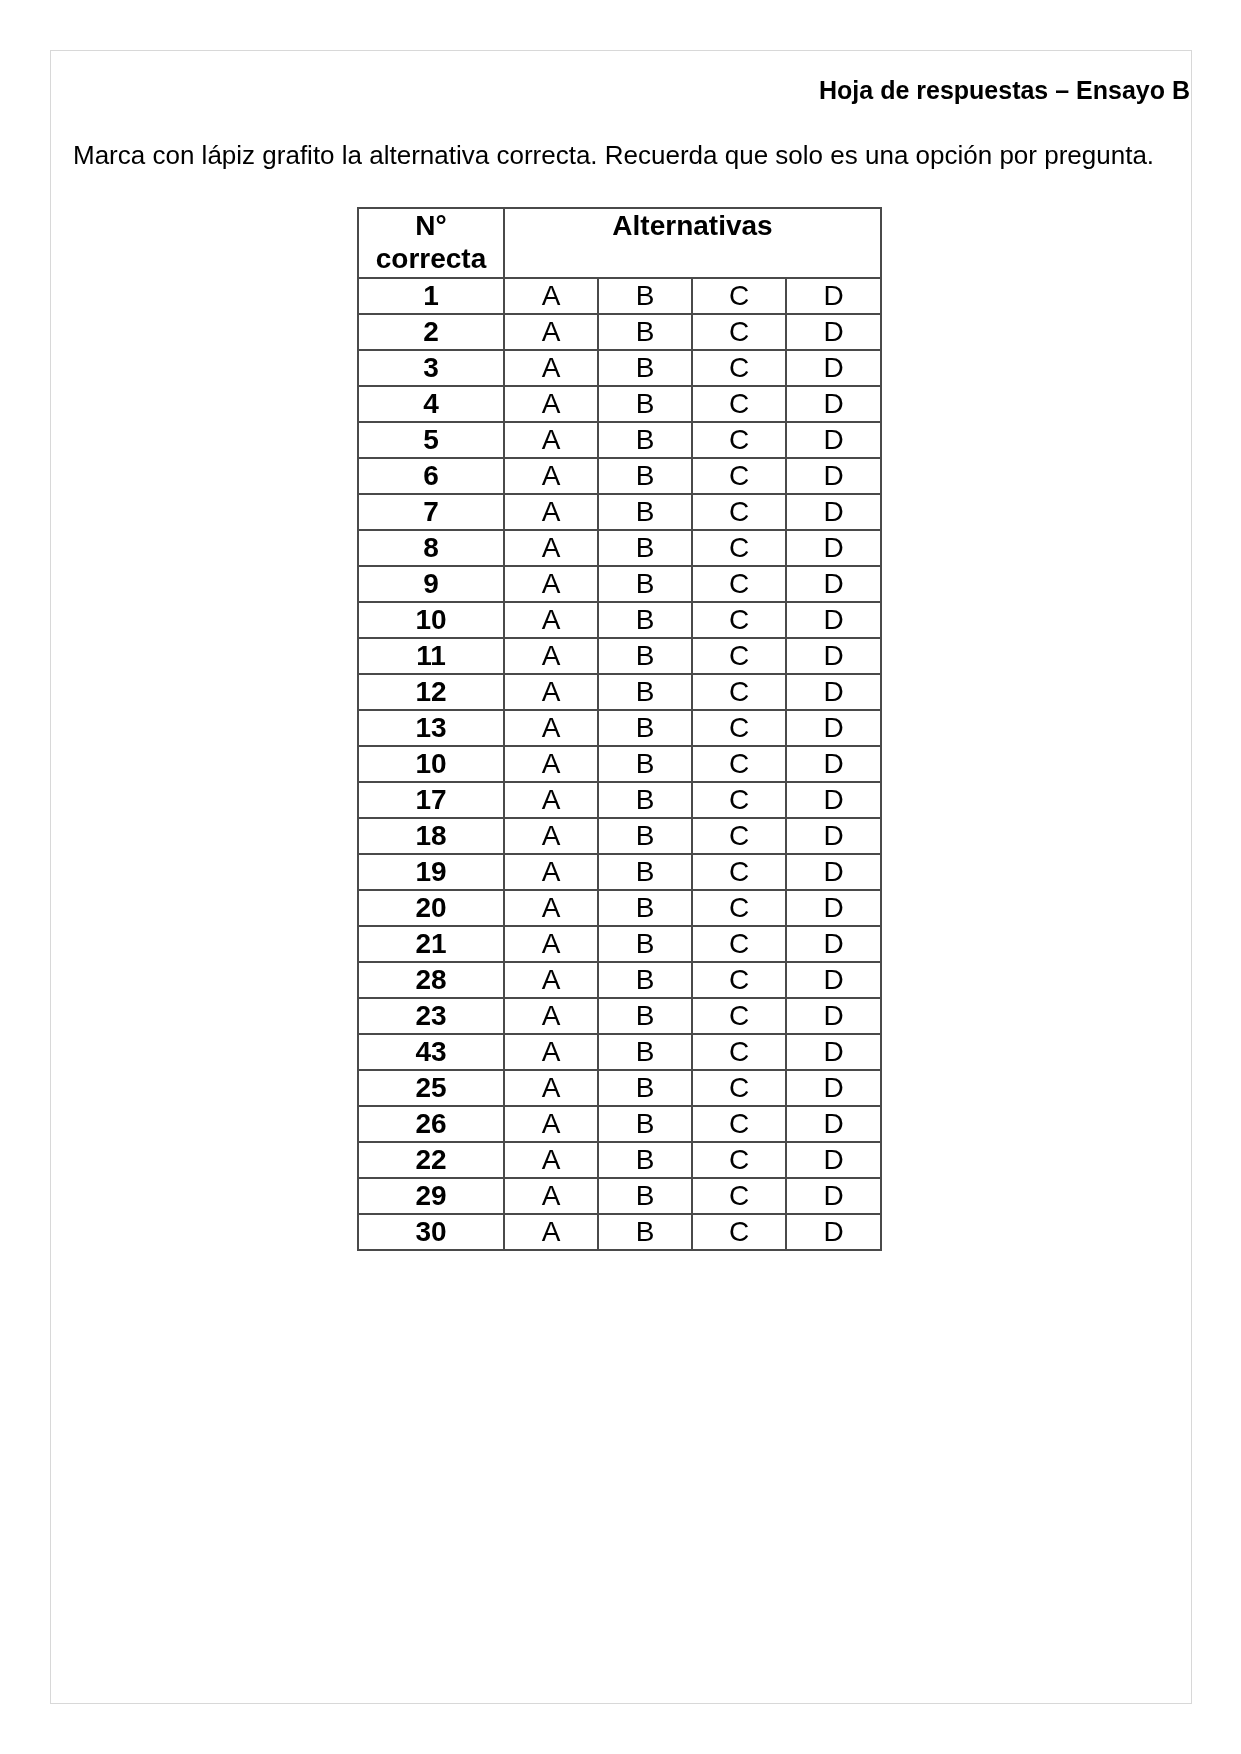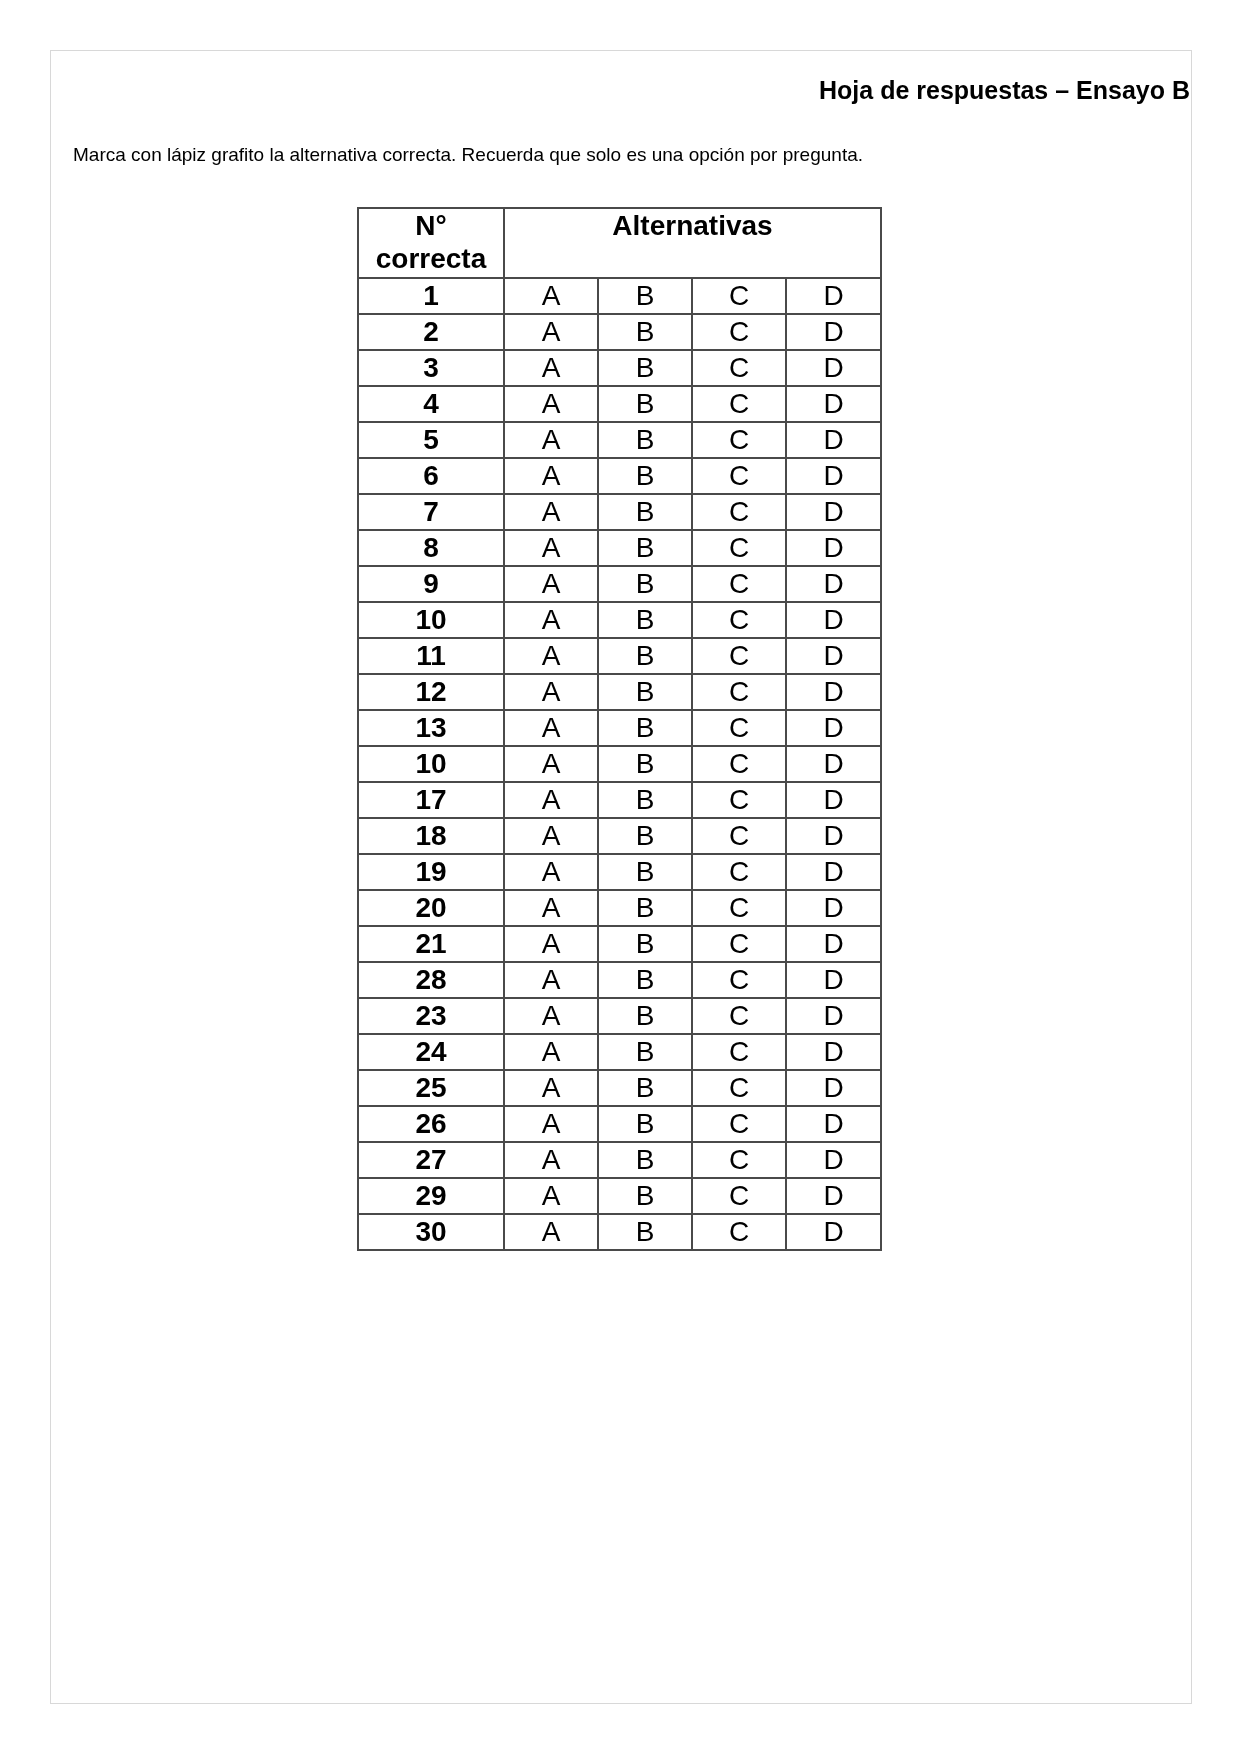--- a/index.html
+++ b/index.html
@@ -30,21 +30,21 @@
     font-size: 25px;
     font-weight: bold;
     line-height: 32px;
     white-space: nowrap;
   }
   .doc-instruction {
     position: absolute;
     left: 73px;
     top: 140px;
     width: 1100px;
-    font-size: 19px;
+    font-size: 26px;
     line-height: 30px;
     white-space: nowrap;
   }
   table.answers {
     position: absolute;
     left: 357px;
     top: 207px;
     border-collapse: collapse;
     table-layout: fixed;
   }
@@ -246,42 +246,42 @@
         <td>D</td>
       </tr>
       <tr>
         <td class="qnum">23</td>
         <td>A</td>
         <td>B</td>
         <td>C</td>
         <td>D</td>
       </tr>
       <tr>
-        <td class="qnum">24</td>
+        <td class="qnum">43</td>
         <td>A</td>
         <td>B</td>
         <td>C</td>
         <td>D</td>
       </tr>
       <tr>
         <td class="qnum">25</td>
         <td>A</td>
         <td>B</td>
         <td>C</td>
         <td>D</td>
       </tr>
       <tr>
         <td class="qnum">26</td>
         <td>A</td>
         <td>B</td>
         <td>C</td>
         <td>D</td>
       </tr>
       <tr>
-        <td class="qnum">27</td>
+        <td class="qnum">22</td>
         <td>A</td>
         <td>B</td>
         <td>C</td>
         <td>D</td>
       </tr>
       <tr>
         <td class="qnum">29</td>
         <td>A</td>
         <td>B</td>
         <td>C</td>

